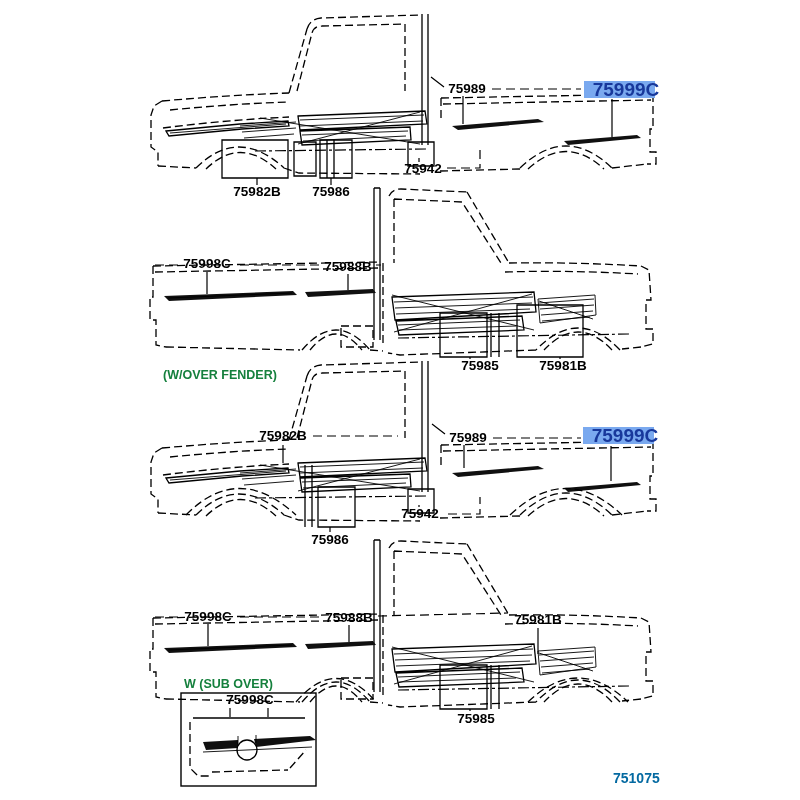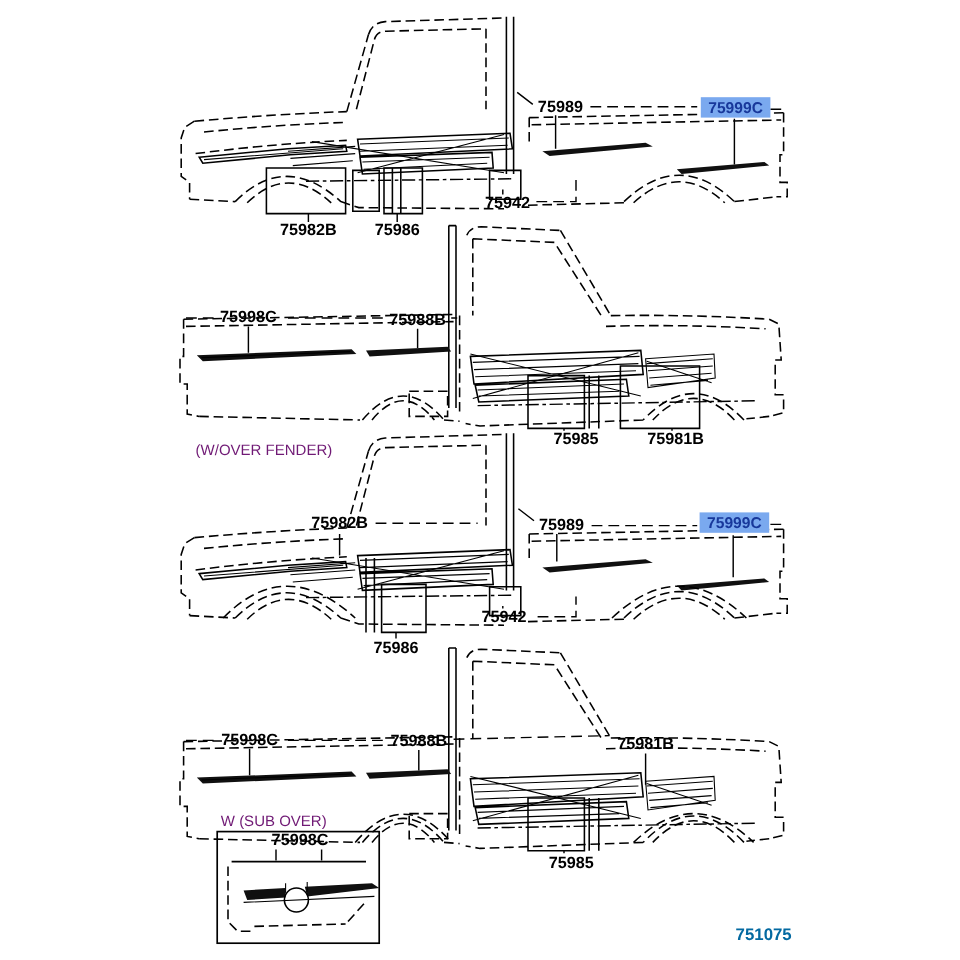--- a/index.html
+++ b/index.html
@@ -16,23 +16,23 @@
   .dd{fill:none;stroke:var(--line);stroke-width:1.2;stroke-dasharray:11 3 3 3;}
   .sd{fill:none;stroke:var(--line);stroke-width:1.3;}
   .tn{fill:none;stroke:var(--line);stroke-width:0.9;}
   .st{fill:#101010;stroke:none;}
   .ld{fill:none;stroke:var(--line);stroke-width:1.2;}
   .lk{fill:none;stroke:var(--line);stroke-width:1.2;stroke-dasharray:9 5;}
   
   .lab{position:absolute;transform:translateX(-50%);font-weight:bold;font-size:13.5px;
        line-height:1;color:#000;white-space:nowrap;letter-spacing:0;}
   .hl{position:absolute;display:flex;align-items:center;justify-content:center;
-      font-weight:bold;font-size:13px;line-height:1;white-space:nowrap;
-      background:var(--hl-bg);color:var(--hl-text);}
-  .note{position:absolute;font-weight:normal;font-size:12.5px;line-height:1;color:#701a75;white-space:nowrap;}
+      font-weight:bold;font-size:19px;line-height:1;white-space:nowrap;
+      background:var(--hl-bg);color:var(--hl-text);padding-left:13px;}
+  .note{position:absolute;font-weight:bold;font-size:12.5px;line-height:1;color:#15803d;white-space:nowrap;}
   .fig{position:absolute;font-weight:bold;font-size:14px;line-height:1;color:#0369a1;}
   
   #t1-75989{left:467px;top:82px;}
   #t1-75999C{left:584px;top:81px;width:58px;height:17px;}
   #t1-75942{left:423px;top:162px;}
   #t1-75982B{left:257px;top:185px;}
   #t1-75986{left:331px;top:185px;}
   #t2-75998C{left:207px;top:257px;}
   #t2-75988B{left:348px;top:260px;}
   #t2-75985{left:480px;top:359px;}

